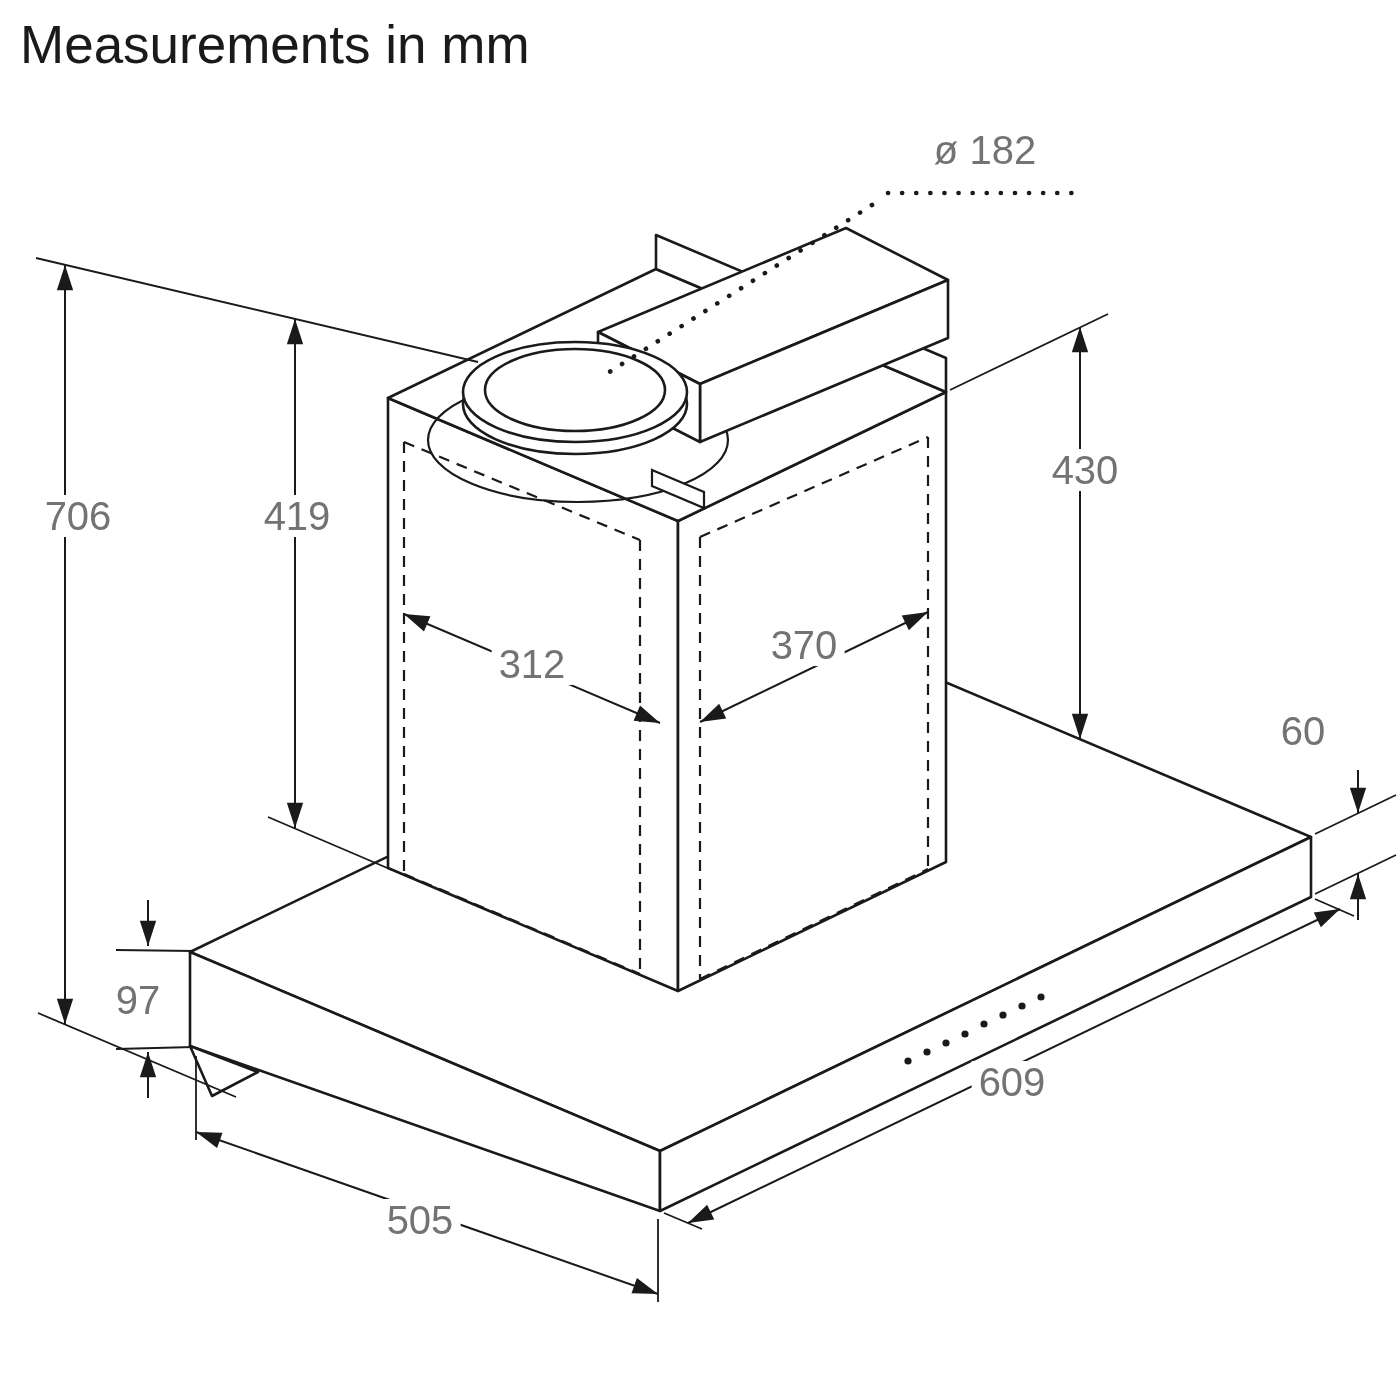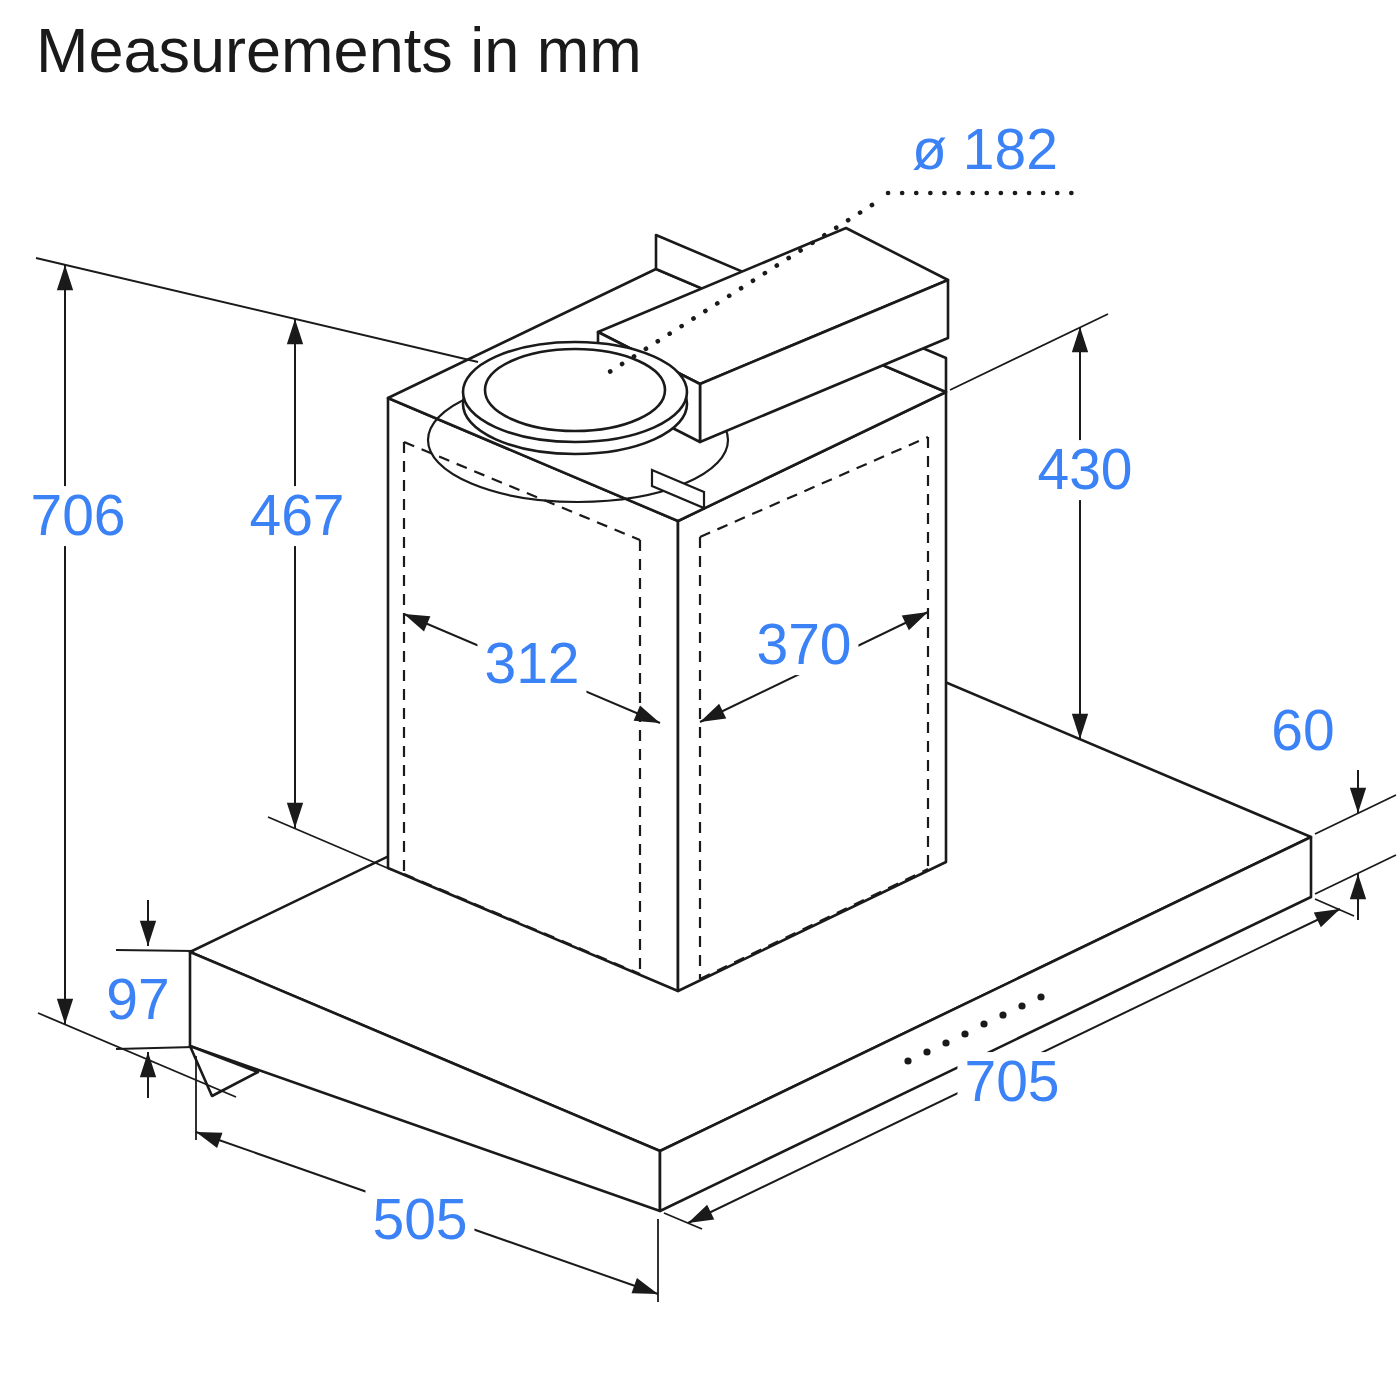--- a/index.html
+++ b/index.html
@@ -6,31 +6,31 @@
   #stage{
     position:relative;
     width:1400px;height:1400px;
     background:#ffffff;
     font-family:"Liberation Sans", sans-serif;
     color:#1a1a1a;
     overflow:hidden;
   }
   #drawing{position:absolute;left:0;top:0;width:1400px;height:1400px;}
   .title-label{
-    position:absolute;left:36px;top:14px;
-    font-size:63px;font-weight:400;letter-spacing:0;
+    position:absolute;left:20px;top:14px;
+    font-size:53px;font-weight:400;letter-spacing:0;
     color:#1a1a1a;white-space:nowrap;
   }
   .dim-label{
     position:absolute;
     transform:translate(-50%,-50%);
     background:#ffffff;
     padding:0 7px;
-    font-size:57px;line-height:1.05;
-    color:#3b82f6;white-space:nowrap;
+    font-size:40px;line-height:1.05;
+    color:#737373;white-space:nowrap;
   }
 </style>
 </head>
 <body>
 
 <div id="stage">
 
   <svg id="drawing" viewBox="0 0 1400 1400" xmlns="http://www.w3.org/2000/svg">
     <defs>
       <marker id="arr" viewBox="0 0 12 12" refX="11.4" refY="6" markerWidth="14" markerHeight="14" orient="auto-start-reverse" markerUnits="strokeWidth">
@@ -125,29 +125,29 @@
       <line x1="148" y1="1098" x2="148" y2="1052" marker-end="url(#arr)"></line>
     </g>
   </svg>
 
   <div class="title-label">Measurements in mm</div>
 
   <div class="dim-label" style="left:985px;top:150px;">ø 182</div>
 
   <div class="dim-label" style="left:78px;top:516px;">706</div>
 
-  <div class="dim-label" style="left:297px;top:516px;">467</div>
+  <div class="dim-label" style="left:297px;top:516px;">419</div>
 
   <div class="dim-label" style="left:1085px;top:470px;">430</div>
 
   <div class="dim-label" style="left:532px;top:664px;">312</div>
 
   <div class="dim-label" style="left:804px;top:645px;">370</div>
 
   <div class="dim-label" style="left:1303px;top:731px;">60</div>
 
   <div class="dim-label" style="left:138px;top:1000px;">97</div>
 
-  <div class="dim-label" style="left:1012px;top:1082px;">705</div>
+  <div class="dim-label" style="left:1012px;top:1082px;">609</div>
 
   <div class="dim-label" style="left:420px;top:1220px;">505</div>
 
 </div>
 
 </body></html>

